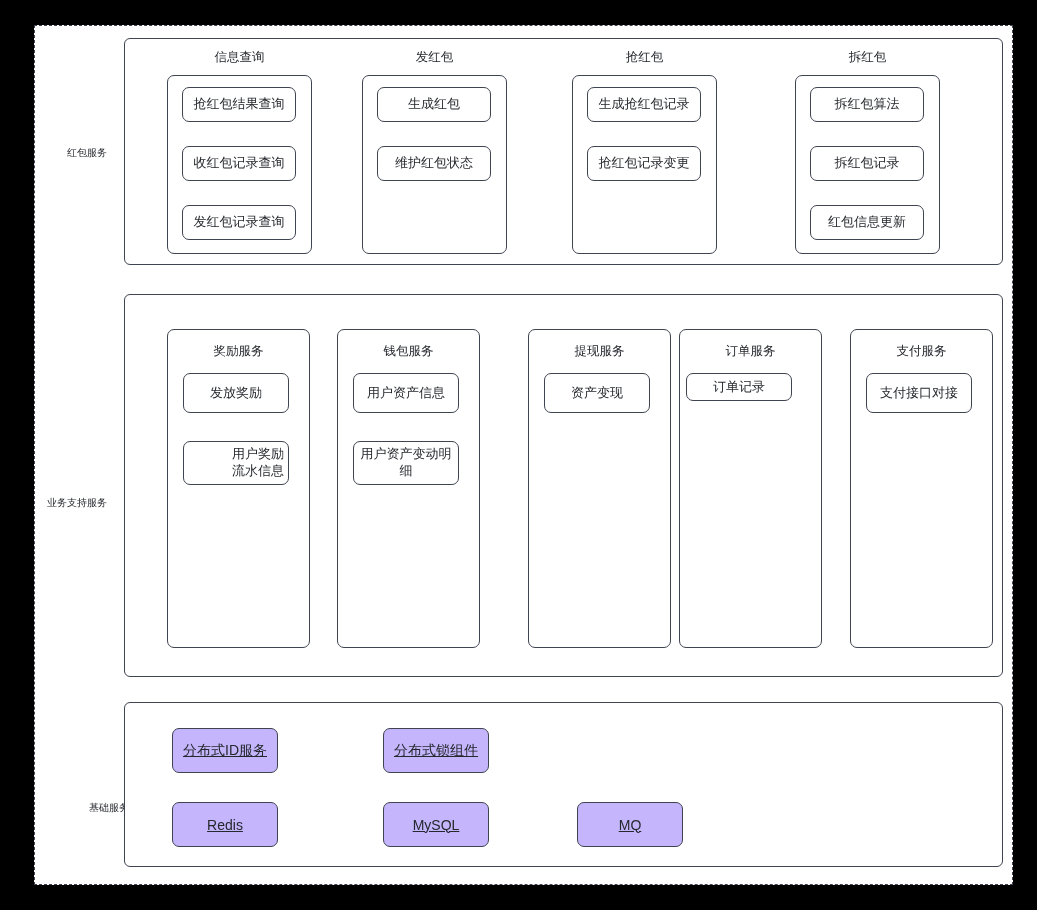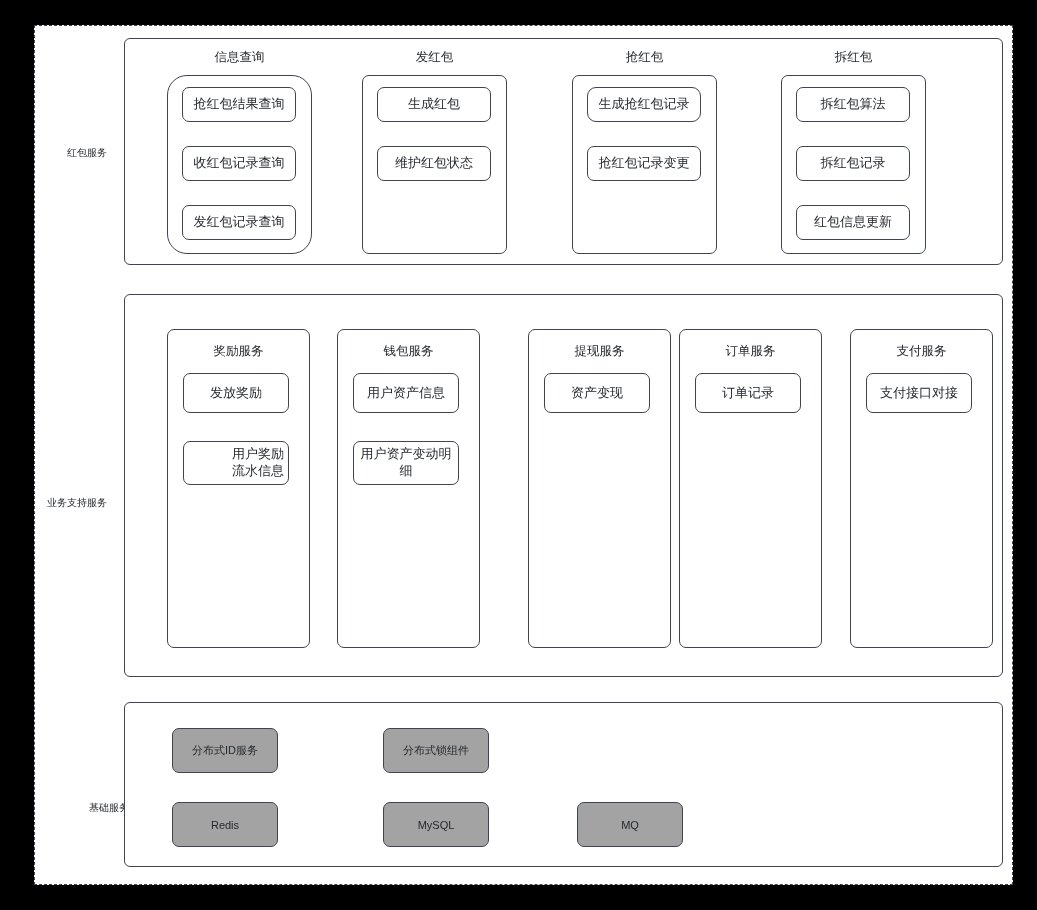--- a/index.html
+++ b/index.html
@@ -100,64 +100,65 @@
     line-height: 1.25;
     padding: 0 4px;
   }
 
   .leaf-box.two-line { line-height: 1.3; }
 
   .infra-box {
     position: absolute;
     border: 1.6px solid #3f4450;
     border-radius: 7px;
-    background: #a3a3a3;
+    background: #c4b5fd;
     box-sizing: border-box;
     display: flex;
     align-items: center;
     justify-content: center;
     text-align: center;
-    font-size: 11px;
-    color: #25282d;
+    font-size: 14px;
+    color: #25282d;
+    text-decoration: underline;
   }
 </style>
 </head>
 <body>
 
 <div id="canvas">
   <div class="page-region">
 
     <div class="band-label" style="left:10px; top:121px; width:84px; text-align:center;">红包服务</div>
 
     <div class="band-label" style="left:-10px; top:471px; width:104px; text-align:center;">业务支持服务</div>
 
     <div class="band-label" style="left:10px; top:776px; width:84px; text-align:right;">基础服务</div>
 
     <div class="section-box" style="left:89px; top:12px; width:879px; height:227px;">
 
-      <div class="group-box" style="left:42px; top:36px; width:145px; height:179px;border-radius:20px;">
+      <div class="group-box" style="left:42px; top:36px; width:145px; height:179px;">
         <div class="group-title">信息查询</div>
         <div class="leaf-box" style="left:14px; top:11px; width:114px; height:35px;">抢红包结果查询</div>
         <div class="leaf-box" style="left:14px; top:70px; width:114px; height:35px;">收红包记录查询</div>
         <div class="leaf-box" style="left:14px; top:129px; width:114px; height:35px;">发红包记录查询</div>
       </div>
 
       <div class="group-box" style="left:237px; top:36px; width:145px; height:179px;">
         <div class="group-title">发红包</div>
         <div class="leaf-box" style="left:14px; top:11px; width:114px; height:35px;">生成红包</div>
         <div class="leaf-box" style="left:14px; top:70px; width:114px; height:35px;">维护红包状态</div>
       </div>
 
       <div class="group-box" style="left:447px; top:36px; width:145px; height:179px;">
         <div class="group-title">抢红包</div>
-        <div class="leaf-box" style="left:14px; top:11px; width:114px; height:35px;border-radius:9px;">生成抢红包记录</div>
+        <div class="leaf-box" style="left:14px; top:11px; width:114px; height:35px;">生成抢红包记录</div>
         <div class="leaf-box" style="left:14px; top:70px; width:114px; height:35px;">抢红包记录变更</div>
       </div>
 
-      <div class="group-box" style="left:656px; top:36px; width:145px; height:179px;">
+      <div class="group-box" style="left:670px; top:36px; width:145px; height:179px;">
         <div class="group-title">拆红包</div>
         <div class="leaf-box" style="left:14px; top:11px; width:114px; height:35px;">拆红包算法</div>
         <div class="leaf-box" style="left:14px; top:70px; width:114px; height:35px;">拆红包记录</div>
         <div class="leaf-box" style="left:14px; top:129px; width:114px; height:35px;">红包信息更新</div>
       </div>
     </div>
 
     <div class="section-box" style="left:89px; top:268px; width:879px; height:383px;">
 
       <div class="group-box" style="left:42px; top:34px; width:143px; height:319px;">
@@ -172,21 +173,21 @@
         <div class="leaf-box two-line" style="left:15px; top:111px; width:106px; height:44px;">用户资产变动明细</div>
       </div>
 
       <div class="group-box" style="left:383px; top:34px; width:143px; height:319px;margin-left:20px;">
         <div class="group-title-inside">提现服务</div>
         <div class="leaf-box" style="left:15px; top:43px; width:106px; height:40px;">资产变现</div>
       </div>
 
       <div class="group-box" style="left:554px; top:34px; width:143px; height:319px;">
         <div class="group-title-inside">订单服务</div>
-        <div class="leaf-box" style="left:15px; top:43px; width:106px; height:40px;">订单记录</div>
+        <div class="leaf-box" style="left:6px; top:43px; width:106px; height:28px;">订单记录</div>
       </div>
 
       <div class="group-box" style="left:725px; top:34px; width:143px; height:319px;">
         <div class="group-title-inside">支付服务</div>
         <div class="leaf-box" style="left:15px; top:43px; width:106px; height:40px;">支付接口对接</div>
       </div>
     </div>
 
     <div class="section-box" style="left:89px; top:676px; width:879px; height:165px;">
 

